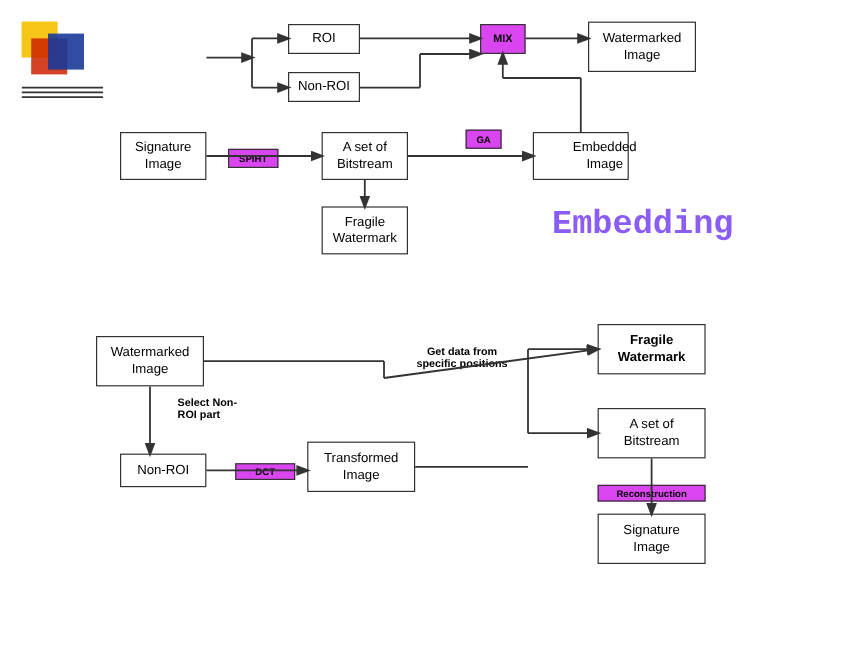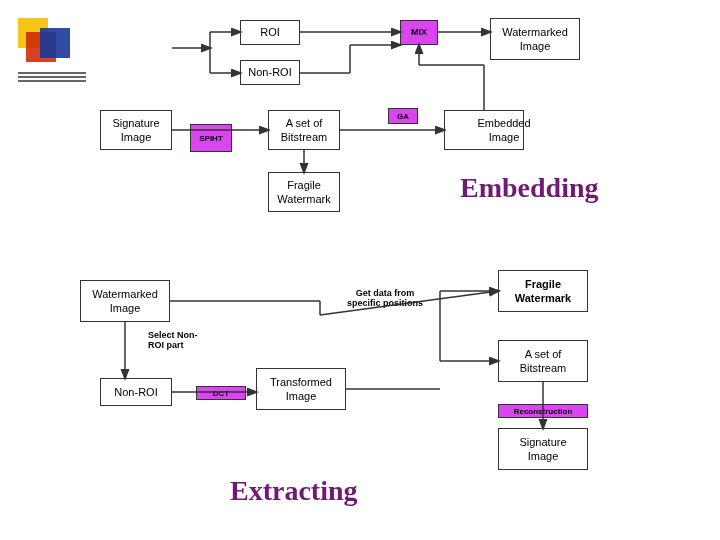--- a/index.html
+++ b/index.html
@@ -90,22 +90,22 @@
       width: 100%;
       height: 100%;
       pointer-events: none;
     }
 
     
     .diagram-label {
       position: absolute;
       font-size: 24px;
       font-weight: bold;
-      color: #701a75;
-      font-family: Liberation Serif, serif;
+      color: #8b5cf6;
+      font-family: Liberation Mono, monospace;
     }
     .box-small {
       position: absolute;
       border: 1.5px solid #333;
       background: #d946ef;
       display: flex;
       align-items: center;
       justify-content: center;
       font-size: 9px;
       font-weight: bold;
@@ -147,21 +147,21 @@
     </div>
 
     <div class="box" style="left:400px;top:8px;width:90px;height:42px;font-size:11px;">
       <span>Watermarked<br>Image</span>
     </div>
 
     <div class="box" style="left:10px;top:100px;width:72px;height:40px;font-size:11px;">
       <span>Signature<br>Image</span>
     </div>
 
-    <div class="box-small" style="position:absolute;left:100px;top:114px;width:42px;height:28px;font-size:8px;text-align:right;">
+    <div class="box-small" style="position:absolute;left:100px;top:114px;width:42px;height:16px;font-size:8px;text-align:right;">
       <span>SPIHT</span>
     </div>
 
     <div class="box" style="left:178px;top:100px;width:72px;height:40px;font-size:11px;">
       <span>A set of<br>Bitstream</span>
     </div>
 
     <div class="box-small" style="position:absolute;left:298px;top:98px;width:30px;height:16px;font-size:8px;">
       <span>GA</span>
     </div>
@@ -247,21 +247,20 @@
     </div>
 
     <div style="position:absolute;left:270px;top:28px;font-size:9px;font-weight:bold;text-align:center;width:110px;">
       <span>Get data from<br>specific positions</span>
     </div>
 
     <div style="position:absolute;left:88px;top:70px;font-size:9px;font-weight:bold;text-align:left;width:80px;">
       <span>Select Non-<br>ROI part</span>
     </div>
 
-    <div class="diagram-label" style="left:170px; top:215px; font-size:28px;">Extracting</div>
 
     <svg class="arrows-svg">
       <defs>
         <marker id="arrow2" markerWidth="8" markerHeight="8" refX="6" refY="3" orient="auto">
           <path d="M0,0 L0,6 L8,3 z" fill="#333"></path>
         </marker>
       </defs>
 
       <line x1="65" y1="62" x2="65" y2="118" stroke="#333" stroke-width="1.5" marker-end="url(#arrow2)"></line>
 

